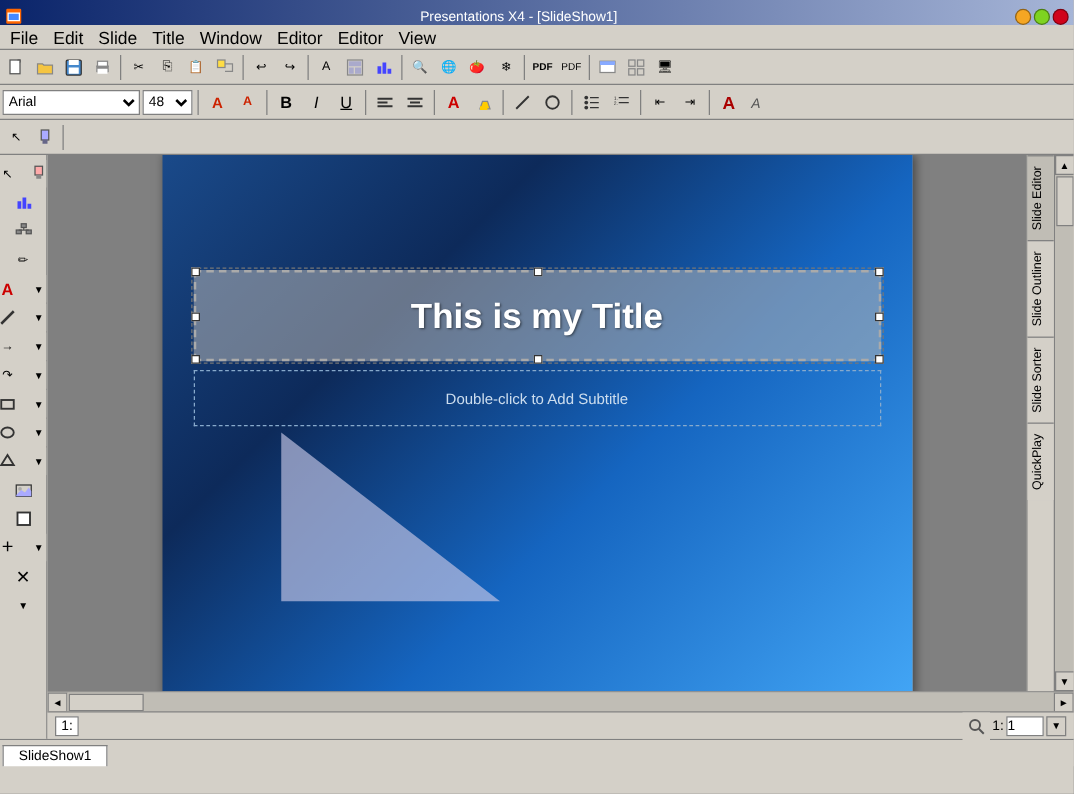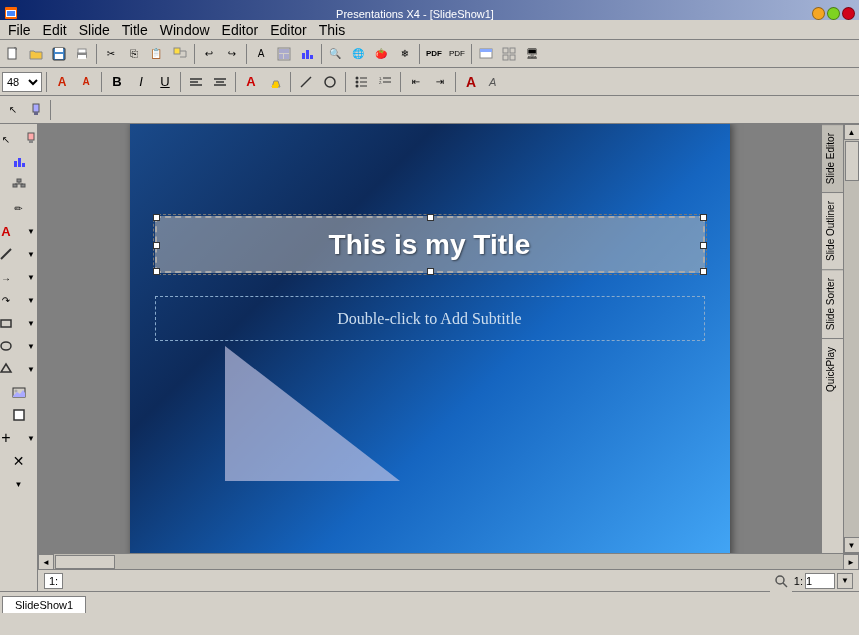--- a/index.html
+++ b/index.html
@@ -149,21 +149,21 @@
       position: relative;
       box-shadow: 2px 2px 8px rgba(0,0,0,0.5);
     }
 
     
     #title-box {
       position: absolute;
       top: 95px;
       left: 25px;
       width: 550px;
-      height: 57px;
+      height: 73px;
       border: 2px dashed #aaa;
       background: rgba(180,180,180,0.55);
       display: flex;
       align-items: center;
       justify-content: center;
     }
     #title-box::before {
       content: '';
       position: absolute;
       top: -4px; left: -4px; right: -4px; bottom: -4px;
@@ -198,23 +198,23 @@
       top: 175px;
       left: 25px;
       width: 550px;
       height: 45px;
       border: 1px dashed #88aacc;
       display: flex;
       align-items: center;
       justify-content: center;
     }
     .subtitle-text {
-      font-size: 16px;
+      font-size: 12px;
       color: #ccddee;
-      font-family: Liberation Serif, serif;
+      font-family: Liberation Sans, sans-serif;
     }
 
     
     #triangle {
       position: absolute;
       bottom: 75px;
       left: 95px;
       width: 0;
       height: 0;
       border-left: 0px solid transparent;
@@ -356,21 +356,21 @@
 </div>
 
 <div id="menubar">
   <div class="menu-item">File</div>
   <div class="menu-item">Edit</div>
   <div class="menu-item">Slide</div>
   <div class="menu-item">Title</div>
   <div class="menu-item">Window</div>
   <div class="menu-item">Editor</div>
   <div class="menu-item">Editor</div>
-  <div class="menu-item">This</div>
+  <div class="menu-item">View</div>
 </div>
 
 <div class="toolbar">
   <div class="tb-btn">
     <svg width="14" height="14" viewBox="0 0 14 14">
         <rect x="2" y="1" width="8" height="11" fill="white" stroke="#555" stroke-width="1"></rect>
         <polyline points="8,1 10,1 10,3" fill="white" stroke="#555"></polyline>
       </svg>
   </div>
   <div class="tb-btn">
@@ -442,20 +442,23 @@
       <rect x="1" y="1" width="5" height="5" fill="none" stroke="#888"></rect>
       <rect x="8" y="1" width="5" height="5" fill="none" stroke="#888"></rect>
       <rect x="1" y="8" width="5" height="5" fill="none" stroke="#888"></rect>
       <rect x="8" y="8" width="5" height="5" fill="none" stroke="#888"></rect>
     </svg>
   </div>
   <div class="tb-btn">🖥</div>
 </div>
 
 <div id="format-toolbar">
+  <select class="font-select">
+    <option>Arial</option>
+  </select>
   <select class="size-select">
     <option>48</option>
   </select>
   <div class="tb-sep"></div>
   <div class="tb-btn" style="font-size:12px;font-weight:bold;color:#cc2200;">A</div>
   <div class="tb-btn" style="font-size:10px;font-weight:bold;color:#cc2200;">A</div>
   <div class="tb-sep"></div>
   <div class="tb-btn" style="font-weight:bold;font-size:13px;">B</div>
   <div class="tb-btn" style="font-style:italic;font-size:13px;">I</div>
   <div class="tb-btn" style="text-decoration:underline;font-size:13px;">U</div>

